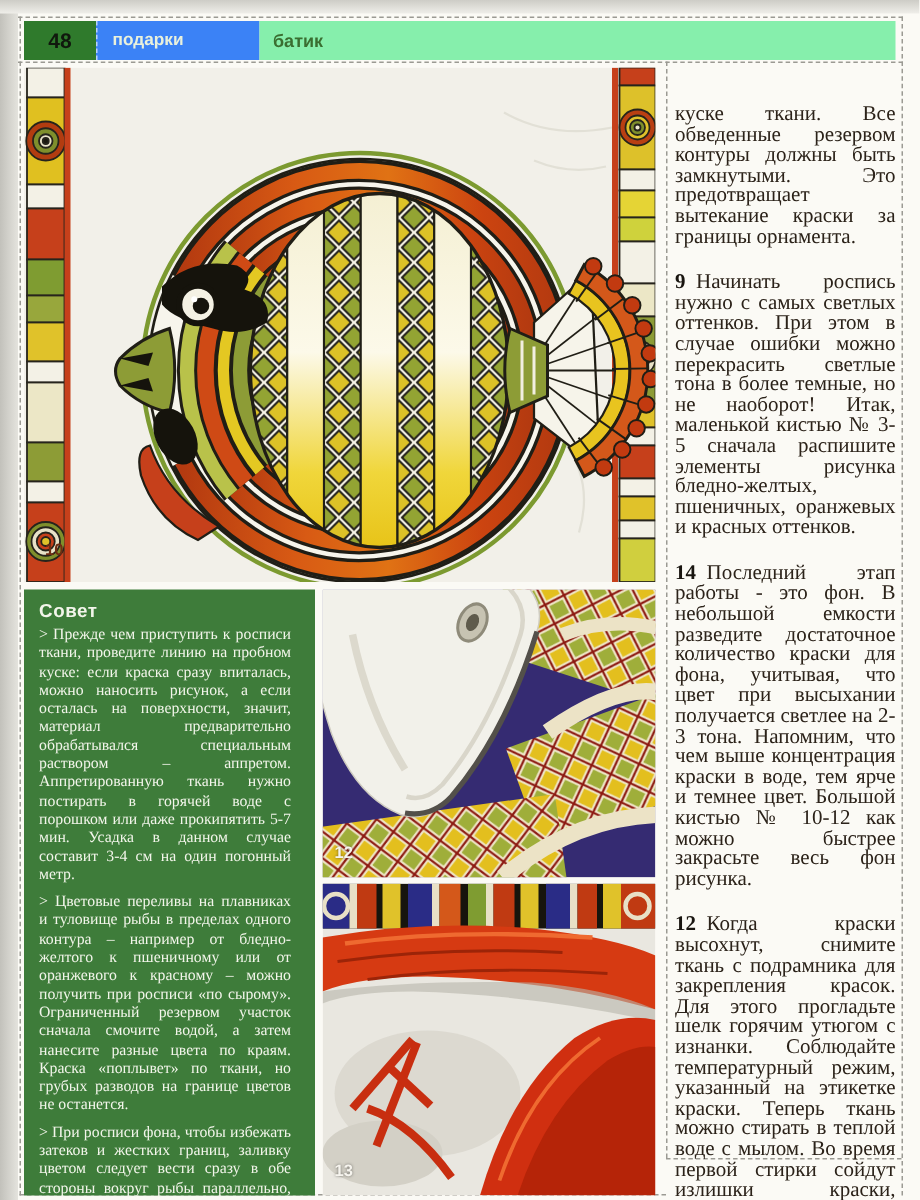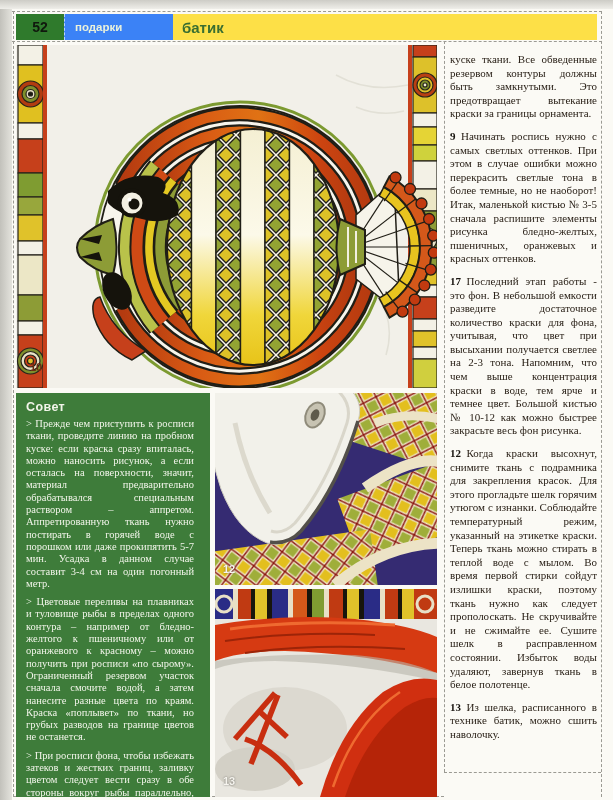--- a/index.html
+++ b/index.html
@@ -11,53 +11,53 @@
   .scan-top{left:0;top:0;width:613px;height:9px;background:linear-gradient(180deg,#cdccc6,#efeee9);}
   
   .dh{position:absolute;border-top:1px dashed #9b9a93;}
   .dv{position:absolute;border-left:1px dashed #9b9a93;}
   
   .header{left:16px;top:14px;width:581px;height:26px;display:flex;font-family:"Liberation Sans",sans-serif;}
   .pagenum{width:48px;background:#2f7a2c;color:#10180d;font-weight:bold;font-size:14px;
            display:flex;align-items:center;justify-content:center;}
   .tabdark{width:98px;background:#3b82f6;color:#e9f1dc;font-weight:bold;font-size:11.5px;
            display:flex;align-items:center;padding-left:10px;border-left:1px dashed rgba(255,255,255,.65);}
-  .tablight{flex:1;background:#fde047;color:#3a6e31;font-weight:bold;font-size:15px;
+  .tablight{flex:1;background:#86efac;color:#3a6e31;font-weight:bold;font-size:12px;
             display:flex;align-items:center;padding-left:9px;}
   
   .fig{overflow:hidden;}
   .figlabel{position:absolute;font-family:"Liberation Sans",sans-serif;font-weight:bold;font-size:11px;}
   .figlabel.white{color:#f6f4ee;text-shadow:0 0 2px rgba(0,0,0,.5);}
   .figlabel.dark{color:#6e2c12;}
   
   .advice{left:16px;top:393px;width:194px;height:404px;background:#3e7c3a;color:#f2f5ea;
           padding:7px 16px 0 10px;box-sizing:border-box;}
   .advice-title{font-family:"Liberation Sans",sans-serif;font-weight:bold;font-size:12.5px;margin-bottom:4px;letter-spacing:.4px;}
   .adv{font-size:10.5px;line-height:12.3px;margin:0 0 6px 0;text-align:justify;}
   
   .instructions{left:450px;top:53px;width:147px;color:#2b2219;}
-  .instr{font-size:11px;line-height:13.6px;margin:0 0 9px 0;text-align:justify;}
+  .instr{font-size:14px;line-height:13.6px;margin:17px 0 9px 0;text-align:justify;}
   .inum{font-weight:bold;color:#191510;}
 </style>
 </head>
 <body>
 
 <div class="abs scan-left"></div>
 <div class="abs scan-top"></div>
 
 <div class="dh" style="left:12px;top:11px;width:590px;"></div>
 <div class="dh" style="left:12px;top:41px;width:590px;"></div>
 <div class="dv" style="left:13px;top:11px;height:786px;"></div>
 <div class="dv" style="left:601px;top:11px;height:786px;"></div>
 <div class="dv" style="left:444px;top:41px;height:731px;"></div>
 <div class="dh" style="left:444px;top:772px;width:157px;"></div>
 <div class="dh" style="left:13px;top:796px;width:431px;"></div>
 
 <header class="abs header">
-  <div class="pagenum">52</div>
+  <div class="pagenum">48</div>
   <div class="tabdark">
     <span>подарки</span>
   </div>
   <div class="tablight">
     <span>батик</span>
   </div>
 </header>
 
 <figure class="abs fig" style="left:16px;top:45px;width:421px;height:343px;margin:0;">
 <svg width="421" height="343" viewBox="0 0 421 343">
@@ -334,16 +334,16 @@
     <path d="M130 208 Q150 148 190 118 Q208 107 222 109 L222 208 Z" fill="#b52408"></path>
     <path d="M118 198 Q140 133 185 103" stroke="#ef6a30" stroke-width="2.5" fill="none"></path>
   </g>
 </svg>
 <span class="figlabel white" style="left:8px;top:186px;">13</span>
 </figure>
 
 <section class="abs instructions">
     <p class="instr">куске ткани. Все обведенные резервом контуры должны быть замкнутыми. Это предотвращает вытекание краски за границы орнамента.</p>
     <p class="instr"><b class="inum">9</b> Начинать роспись нужно с самых светлых оттенков. При этом в случае ошибки можно перекрасить светлые тона в более темные, но не наоборот! Итак, маленькой кистью № 3-5 сначала распишите элементы рисунка бледно-желтых, пшеничных, оранжевых и красных оттенков.</p>
-    <p class="instr"><b class="inum">17</b> Последний этап работы - это фон. В небольшой емкости разведите достаточное количество краски для фона, учитывая, что цвет при высыхании получается светлее на 2-3 тона. Напомним, что чем выше концентрация краски в воде, тем ярче и темнее цвет. Большой кистью № 10-12 как можно быстрее закрасьте весь фон рисунка.</p>
+    <p class="instr"><b class="inum">14</b> Последний этап работы - это фон. В небольшой емкости разведите достаточное количество краски для фона, учитывая, что цвет при высыхании получается светлее на 2-3 тона. Напомним, что чем выше концентрация краски в воде, тем ярче и темнее цвет. Большой кистью № 10-12 как можно быстрее закрасьте весь фон рисунка.</p>
     <p class="instr"><b class="inum">12</b> Когда краски высохнут, снимите ткань с подрамника для закрепления красок. Для этого прогладьте шелк горячим утюгом с изнанки. Соблюдайте температурный режим, указанный на этикетке краски. Теперь ткань можно стирать в теплой воде с мылом. Во время первой стирки сойдут излишки краски, поэтому ткань нужно как следует прополоскать. Не скручивайте и не сжимайте ее. Сушите шелк в расправленном состоянии. Избыток воды удаляют, завернув ткань в белое полотенце.</p>
     <p class="instr"><b class="inum">13</b> Из шелка, расписанного в технике батик, можно сшить наволочку.</p>
   </section>
 
 </body></html>

